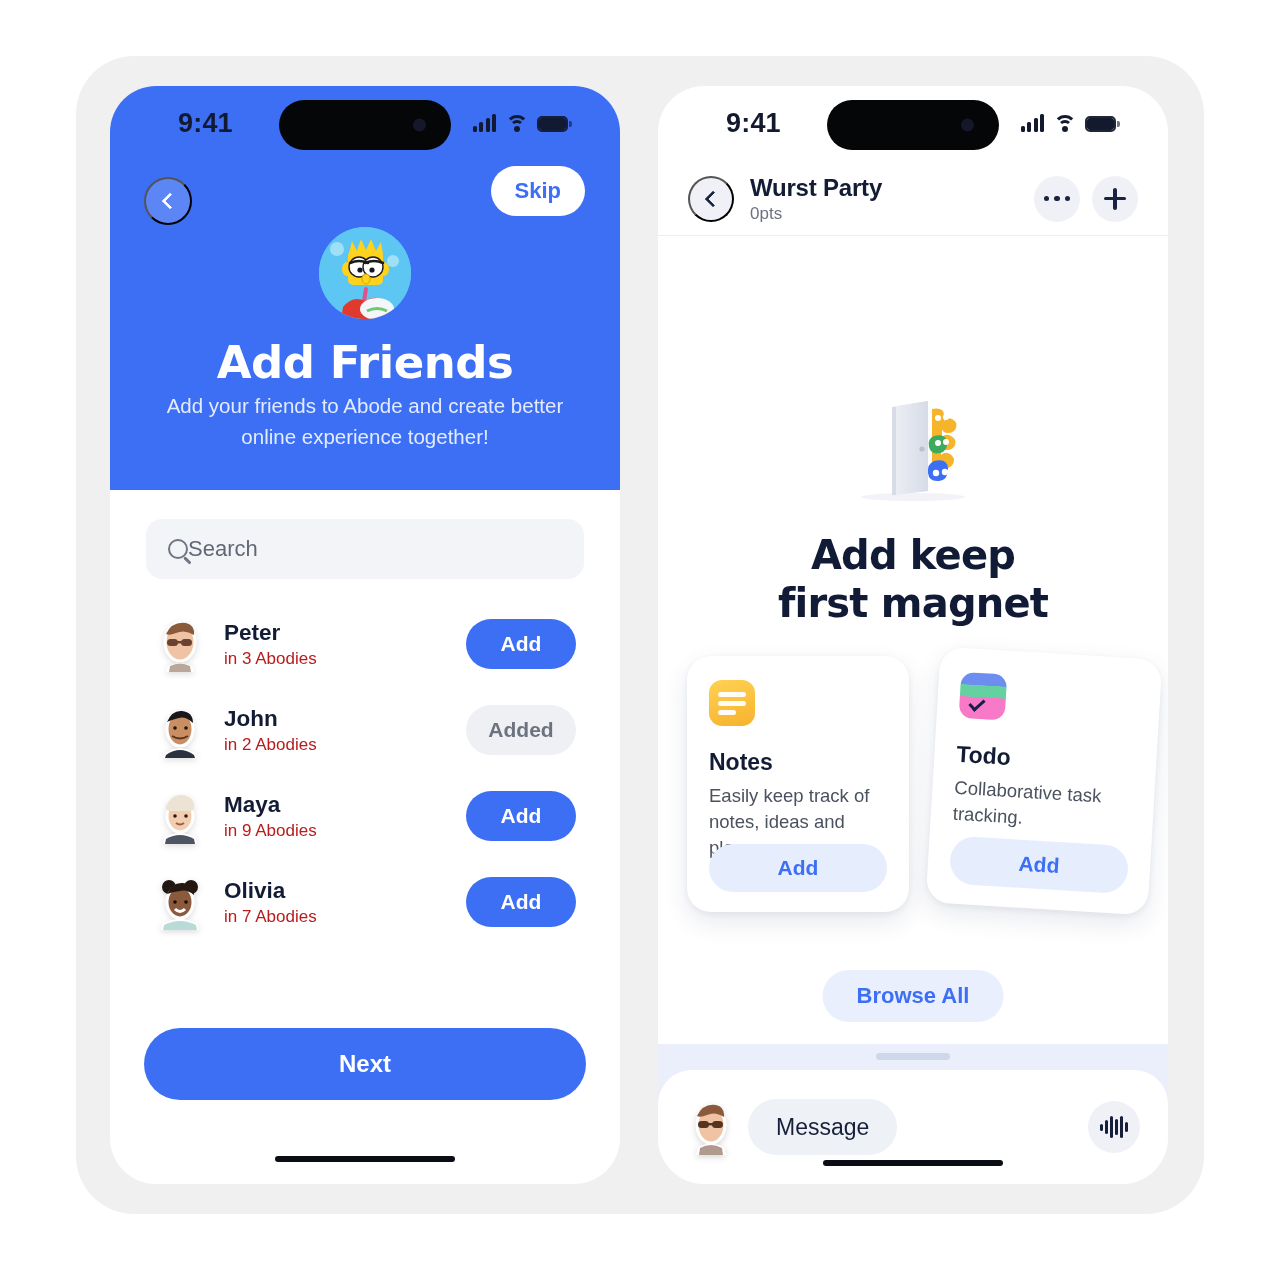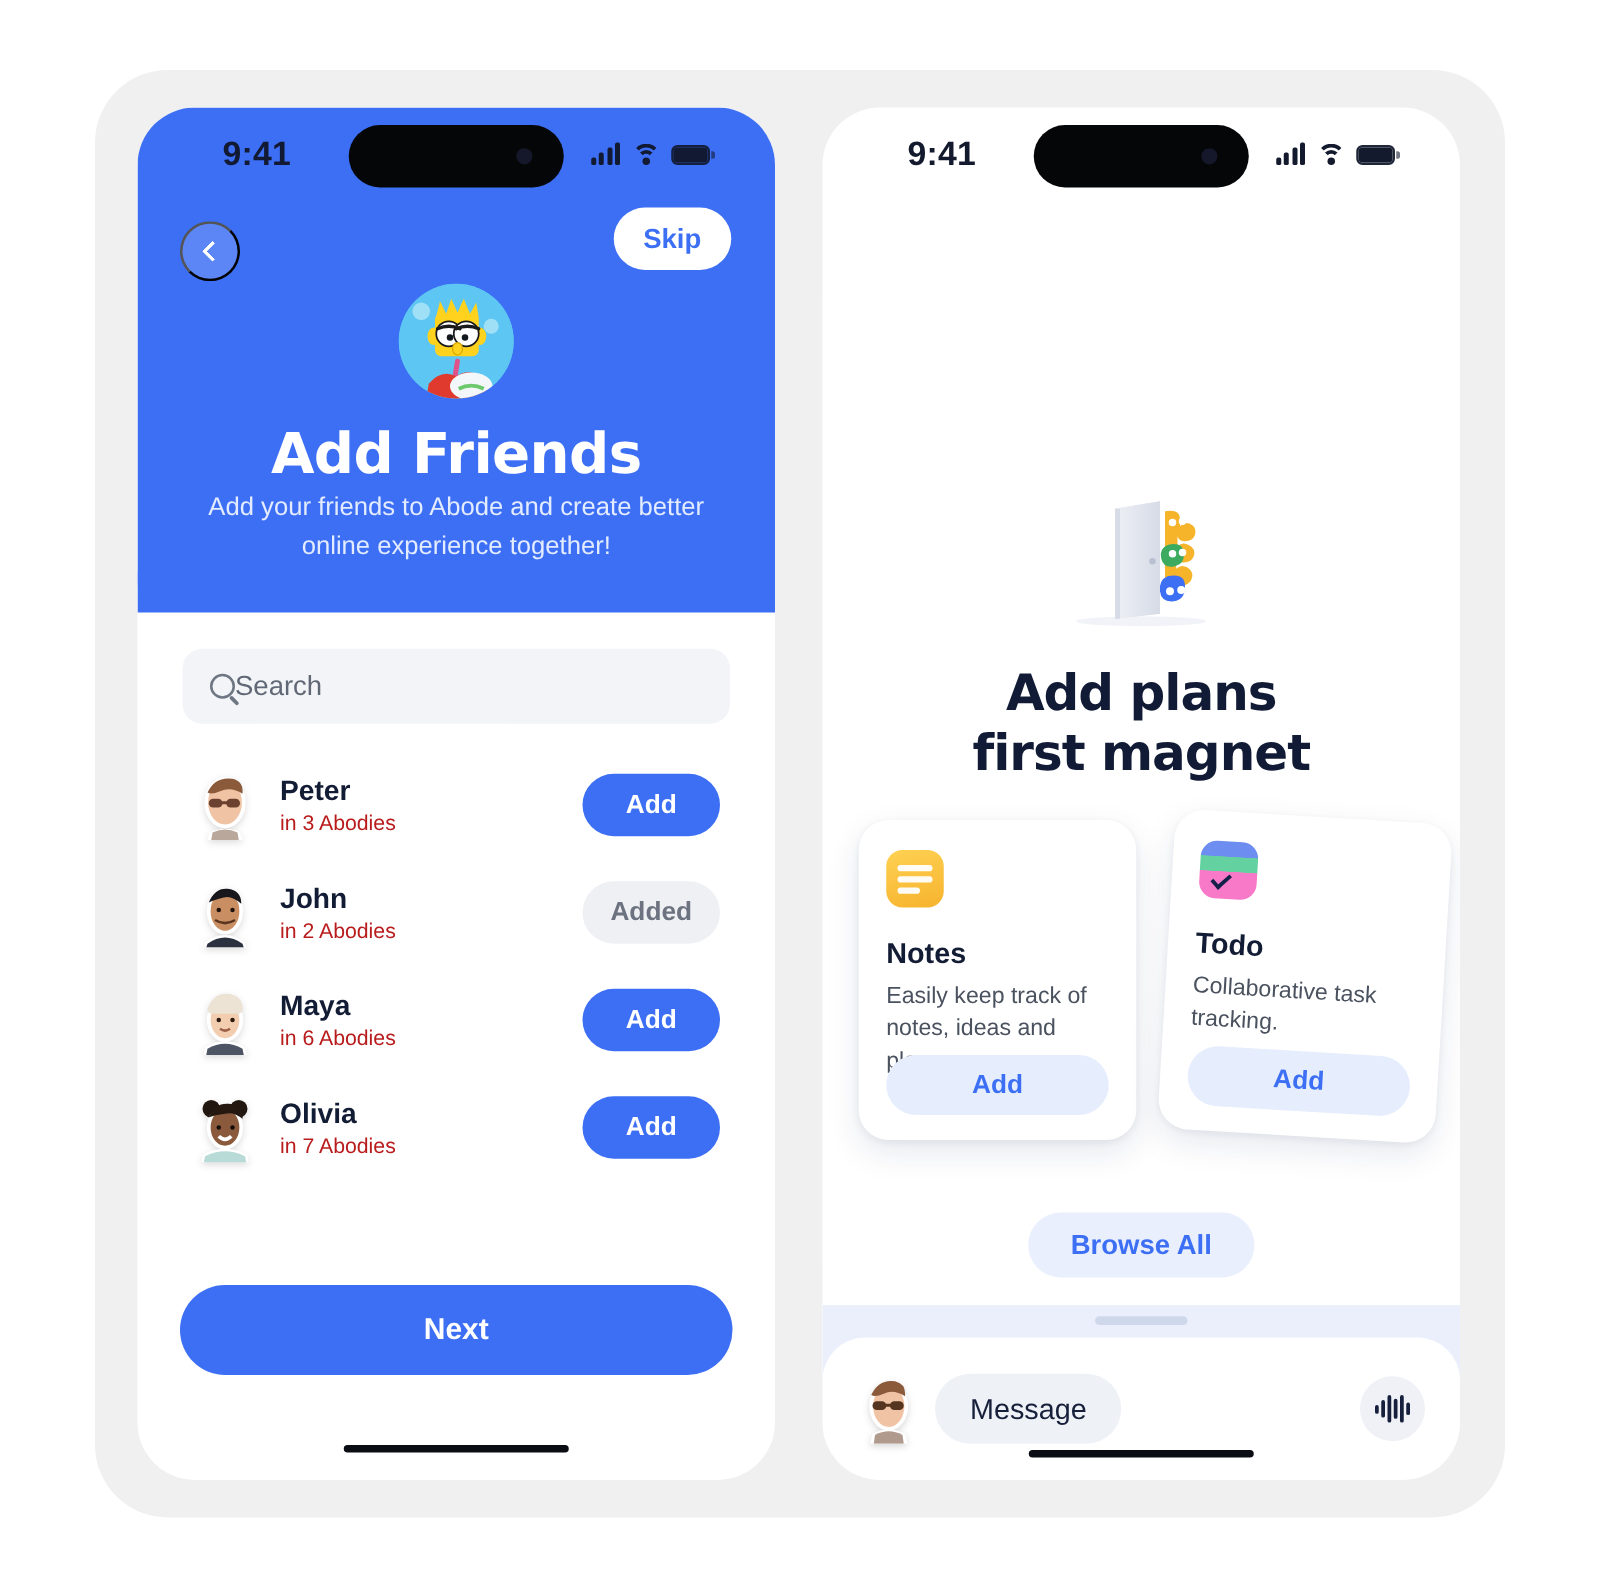--- a/index.html
+++ b/index.html
@@ -462,21 +462,21 @@
             <path d="M12 19 q5 -13 16 -12 q12 1 12 12 q-6 3 -14 3 q-9 0 -14 -3 Z" fill="#ece3d4"></path>
             <rect x="12" y="16" width="28" height="7" rx="3.5" fill="#ece3d4"></rect>
             <circle cx="21" cy="28" r="1.8" fill="#2b1a10"></circle>
             <circle cx="32" cy="28" r="1.8" fill="#2b1a10"></circle>
             <path d="M22 35 q4 3 8 0" stroke="#9b5f46" stroke-width="2" fill="none"></path>
           </g>
             </svg>
         </div>
         <div class="f-meta">
           <div class="f-name">Maya</div>
-          <div class="f-sub">in 6 Abodies</div>
+          <div class="f-sub">in 9 Abodies</div>
         </div>
         <button class="f-btn add">Add</button>
       </div>
 
       <div class="frow">
         <div class="f-av">
           <svg viewBox="0 0 52 56" width="52" height="56">
               <g>
             <path d="M8 50 q18 -10 36 0 l1 6 H7 Z" fill="#fff"></path>
             <path d="M10 51 q16 -8 32 0 l1 5 H9 Z" fill="#b8dbd8"></path>
@@ -522,20 +522,41 @@
             <div class="dot"></div>
           </div>
         <div class="batt">
           <div class="shell"></div>
             <div class="fill"></div>
             <div class="tip"></div>
         </div>
       </div>
     </div>
 
+    <div class="r-head">
+      <button class="r-back">
+        <span class="chev"></span>
+      </button>
+      <div class="r-titles">
+        <div class="r-title">Wurst Party</div>
+        <div class="r-pts">0pts</div>
+      </div>
+      <div class="r-actions">
+        <button class="r-circ">
+          <span class="dots">
+              <i></i>
+              <i></i>
+              <i></i>
+            </span>
+        </button>
+        <button class="r-circ">
+          <span class="plus"></span>
+        </button>
+      </div>
+    </div>
 
     <div class="r-body">
 
       <div class="door-ill">
         <svg viewBox="0 0 130 115" width="130" height="115">
           <ellipse cx="65" cy="106" rx="52" ry="4" fill="#f1f3f8"></ellipse>
           <path d="M84 18 q12 -2 12 6 v6 q3 -4 8 -2 q6 3 4 9 q-2 5 -8 5 q-5 0 -6 -4 v8 q4 -4 9 -1 q6 3 4 9 q-2 5 -8 5 q-5 0 -6 -4 v9 q4 -4 9 -1 q6 4 3 10 q-3 5 -9 4 q-4 -1 -5 -5 v6 q0 6 -7 5 Z" fill="#f6b42b"></path>
           <path d="M86 45 q12 -3 13 6 q1 9 -7 11 q-9 2 -11 -6 q-2 -8 5 -11 Z" fill="#3cab5f"></path>
           <circle cx="90" cy="52" r="3" fill="#fff"></circle>
             <circle cx="98" cy="51" r="3" fill="#fff"></circle>
@@ -551,21 +572,21 @@
             <stop offset="0" stop-color="#eef0f6"></stop>
                 <stop offset="1" stop-color="#d6dbe6"></stop>
           </linearGradient>
             </defs>
           <rect x="44" y="16" width="4" height="88" fill="#c9cfdd" opacity=".6"></rect>
           <circle cx="74" cy="58" r="2.6" fill="#b9c0d2"></circle>
         </svg>
       </div>
 
       <div class="mag-title">
-        <span>Add plans</span><br>
+        <span>Add keep</span><br>
         <span>first magnet</span>
       </div>
 
       <div class="cards">
 
         <div class="mcard notes">
           <div class="m-ic notes">
               <i></i>
               <i></i>
               <i></i>

